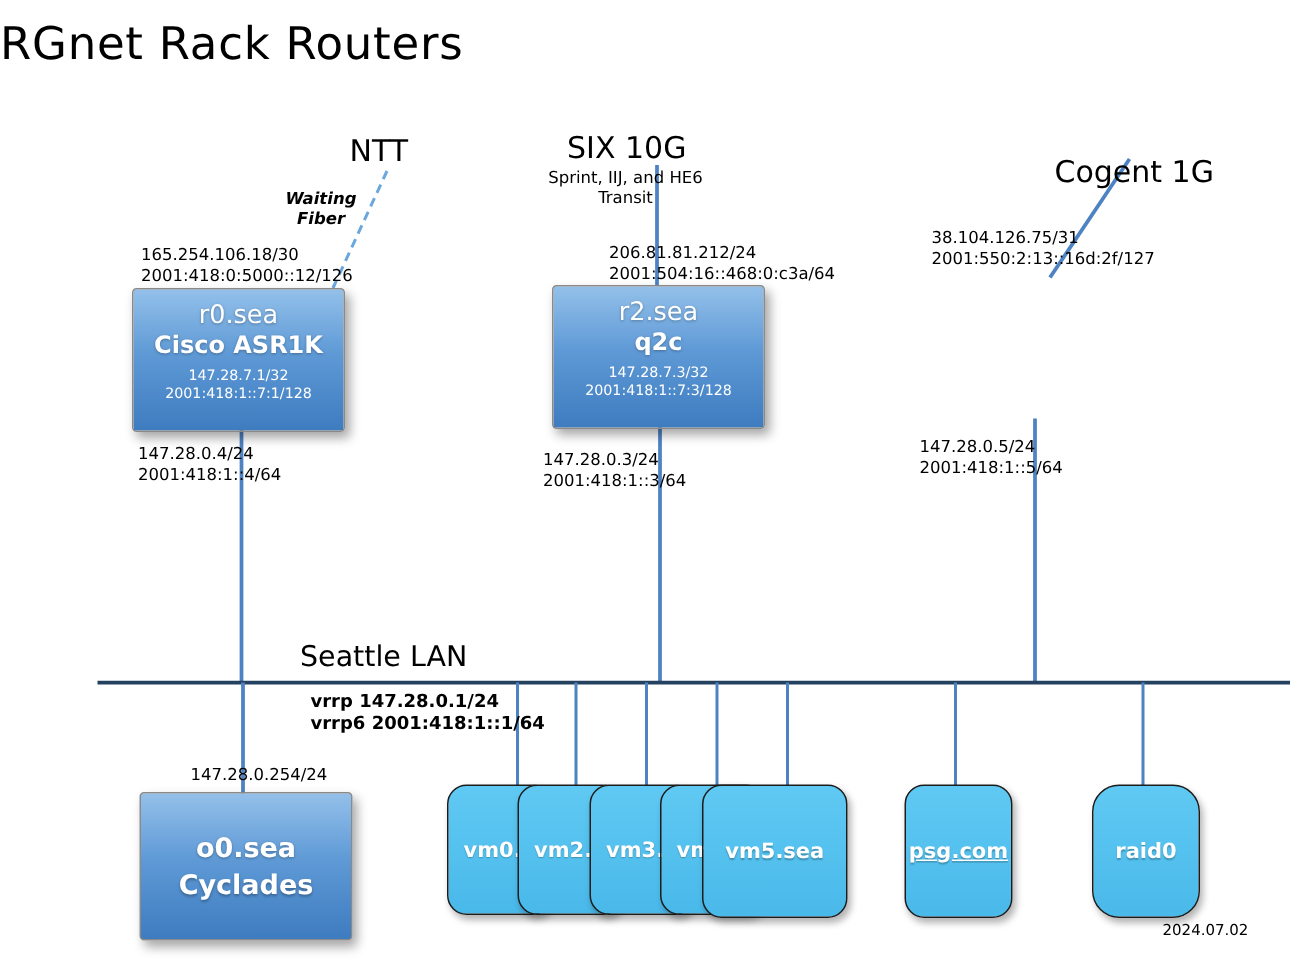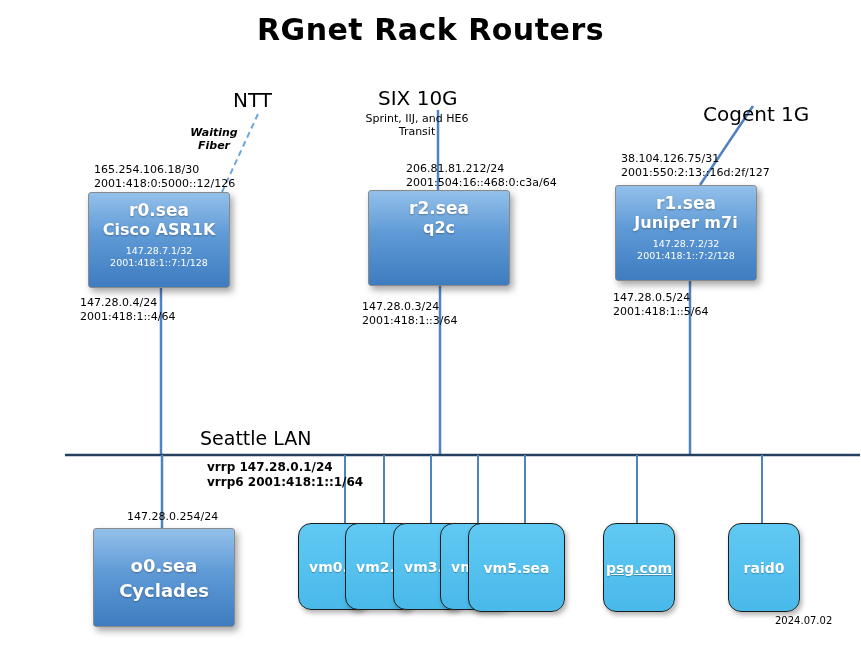--- a/index.html
+++ b/index.html
@@ -2,34 +2,34 @@
 <html><head>
 <meta charset="utf-8">
 <style>
   html,body{margin:0;padding:0;background:#fff;}
   #canvas{
     position:relative;width:861px;height:653px;background:#ffffff;overflow:hidden;
     font-family:"DejaVu Sans","Liberation Sans",sans-serif;color:#000;
   }
   .abs{position:absolute;}
   .preline{white-space:pre-line;}
-  #title{top:12px;left:0;width:861px;text-align:center;font-size:30px;font-weight:700;letter-spacing:.5px;}
+  #title{top:12px;left:0;width:861px;font-size:30px;font-weight:400;letter-spacing:.5px;}
   .uplink-label{font-size:20px;font-weight:400;}
   .small-note{font-size:11px;line-height:13px;text-align:center;}
   .bold-note{font-size:11px;line-height:13px;font-weight:700;text-align:center;font-style:italic;}
   .ip{font-size:11px;line-height:13.5px;white-space:pre-line;}
   svg{position:absolute;top:0;left:0;}
 
   .router{
     position:absolute;width:140px;height:94px;text-align:center;color:#fff;
     background:linear-gradient(180deg,#93c0ea 0%,#5f9ad6 45%,#3e7cc0 100%);
     border:1px solid #8a8a8a;border-radius:3px;
     box-shadow:3px 4px 7px rgba(0,0,0,.35);
   }
-  .router .name{font-size:17px;font-weight:700;margin-top:7px;text-shadow:0 1px 2px rgba(0,0,0,.3);}
+  .router .name{font-size:17px;font-weight:400;margin-top:7px;text-shadow:0 1px 2px rgba(0,0,0,.3);}
   .router .model{font-size:16px;font-weight:600;text-shadow:0 1px 2px rgba(0,0,0,.3);}
   .router .loop{font-size:9.5px;line-height:12px;margin-top:6px;white-space:pre-line;}
 
   .console-box{
     position:absolute;left:93px;top:528px;width:140px;height:97px;
     background:linear-gradient(180deg,#93c0ea 0%,#5f9ad6 45%,#3e7cc0 100%);
     border:1px solid #8a8a8a;border-radius:3px;box-shadow:3px 4px 7px rgba(0,0,0,.35);
     color:#fff;display:flex;flex-direction:column;align-items:center;justify-content:center;gap:4px;
   }
   .console-box .name{font-size:18px;font-weight:600;text-shadow:0 1px 2px rgba(0,0,0,.3);}
@@ -92,29 +92,25 @@
 
   <div class="router" style="left:88px;top:192px;">
     <div class="name">r0.sea</div>
     <div class="model">Cisco ASR1K</div>
     <div class="loop">147.28.7.1/32
 2001:418:1::7:1/128</div>
   </div>
   <div class="router" style="left:368px;top:190px;">
     <div class="name">r2.sea</div>
     <div class="model">q2c</div>
-  </div>
-  <div class="router" style="left:615px;top:185px;">
-    <div class="name">r1.sea</div>
-    <div class="model">Juniper m7i</div>
-    <div class="loop">147.28.7.2/32
-2001:418:1::7:2/128</div>
+    <div class="loop">147.28.7.3/32
+2001:418:1::7:3/128</div>
   </div>
 
-  <div class="abs ip" style="left:80px;top:296px;">147.28.0.4/24
+  <div class="abs ip" style="left:92px;top:296px;">147.28.0.4/24
 2001:418:1::4/64</div>
   <div class="abs ip" style="left:362px;top:300px;">147.28.0.3/24
 2001:418:1::3/64</div>
   <div class="abs ip" style="left:613px;top:291px;">147.28.0.5/24
 2001:418:1::5/64</div>
 
   <div id="lan-label" class="abs">Seattle LAN</div>
   <div id="vrrp-text" class="abs preline">vrrp 147.28.0.1/24
 vrrp6 2001:418:1::1/64</div>
 
@@ -135,19 +131,19 @@
   </div>
   <div class="server lalign" style="left:440px;width:70px;z-index:4;">
     <span class="lbl">vm4.</span>
   </div>
   <div class="server center" style="left:468px;width:95px;z-index:5;">
     <span class="lbl">vm5.sea</span>
   </div>
   <div class="server center" style="left:603px;width:70px;">
     <span class="lbl underline">psg.com</span>
   </div>
-  <div class="server center" style="left:728px;width:70px;">
+  <div class="server center" style="left:728px;width:70px;border-radius:18px;">
     <span class="lbl">raid0</span>
   </div>
 
   <div id="date-stamp" class="abs">2024.07.02</div>
 
 </div>
 
 </body></html>

